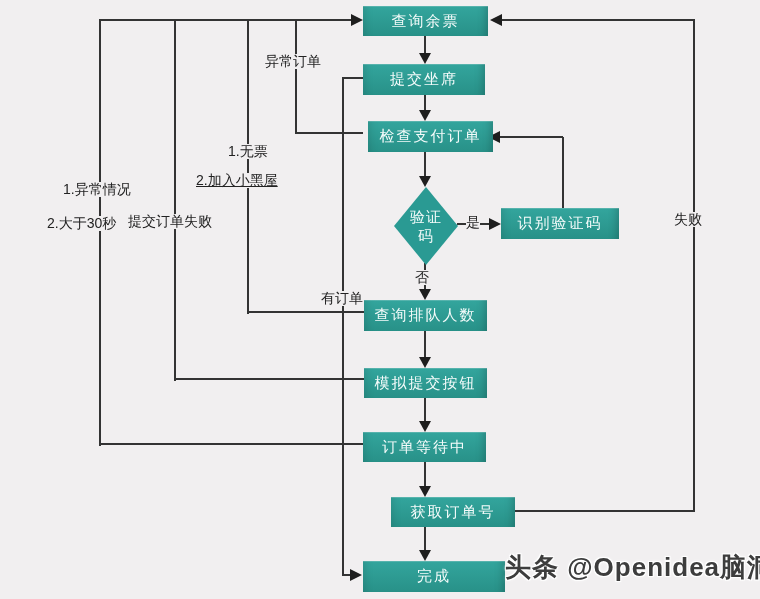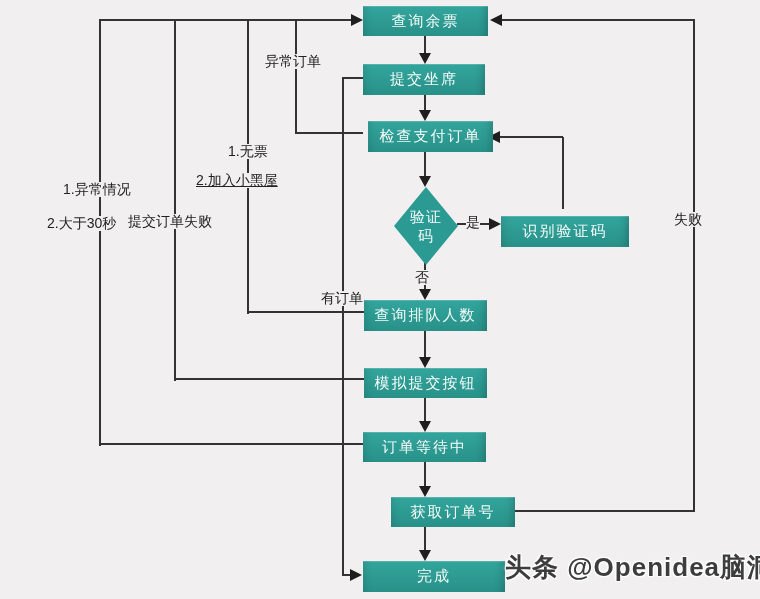--- a/index.html
+++ b/index.html
@@ -133,21 +133,21 @@
   <div class="node" style="left:363px; top:64px;  width:122px; height:31px;">
     <span>提交坐席</span>
   </div>
   <div class="node" style="left:368px; top:121px; width:125px; height:31px;">
     <span>检查支付订单</span>
   </div>
   <div class="diamond">
     <span>验证
 码</span>
   </div>
-  <div class="node" style="left:501px; top:208px; width:128px; height:31px;margin-top:8px;">
+  <div class="node" style="left:501px; top:208px; width:118px; height:31px;">
     <span>识别验证码</span>
   </div>
   <div class="node" style="left:364px; top:300px; width:123px; height:31px;">
     <span>查询排队人数</span>
   </div>
   <div class="node" style="left:364px; top:368px; width:123px; height:30px;">
     <span>模拟提交按钮</span>
   </div>
   <div class="node" style="left:363px; top:432px; width:123px; height:30px;">
     <span>订单等待中</span>

